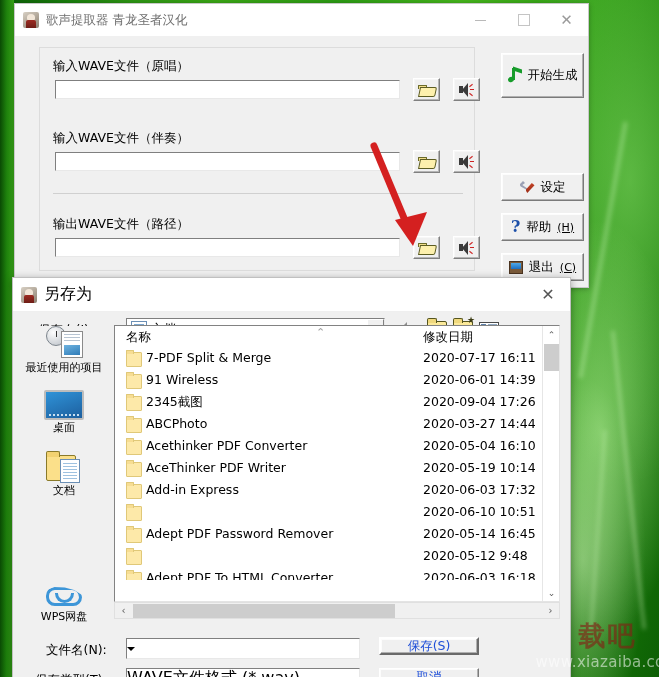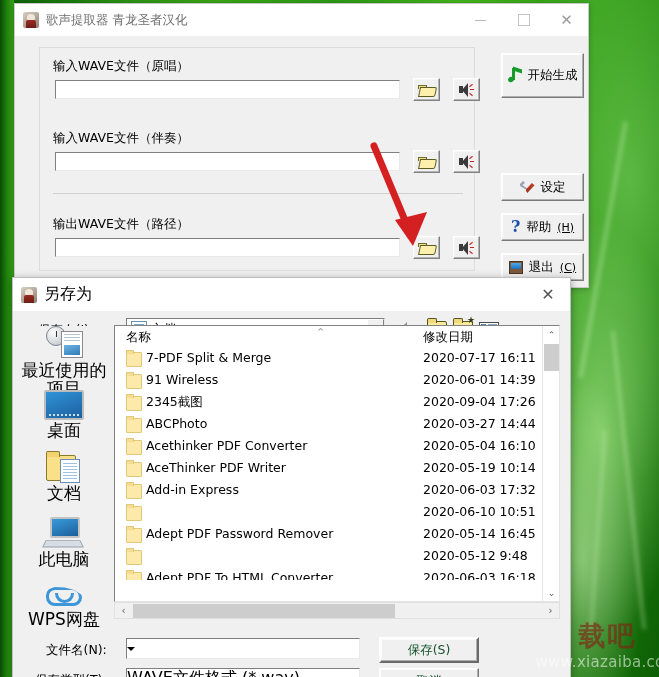--- a/index.html
+++ b/index.html
@@ -147,21 +147,21 @@
   .viewicon:before{content:"";position:absolute;left:1px;top:1px;width:5px;bottom:1px;
     background:repeating-linear-gradient(180deg,#5b7fa8 0 2px,#fff 2px 4px);}
   .viewicon:after{content:"";position:absolute;left:8px;top:1px;right:1px;bottom:1px;
     background:repeating-linear-gradient(180deg,#8fa8c2 0 1px,#fff 1px 4px);}
   .viewcaret{width:0;height:0;border-left:4px solid transparent;border-right:4px solid transparent;
     border-top:4px solid #000;margin-left:3px;}
 
   
   #places-bar{position:absolute;left:5px;top:48px;width:92px;height:300px;background:#f0f0f0;}
   .place{position:absolute;width:92px;display:flex;flex-direction:column;align-items:center;}
-  .place .pl-label{font-size:17px;color:#000;text-align:center;line-height:1.05;margin-top:2px;
+  .place .pl-label{font-size:11px;color:#000;text-align:center;line-height:1.05;margin-top:2px;
     font-family:"DejaVu Sans","Liberation Sans",sans-serif;}
   .ic-recent{width:40px;height:34px;position:relative;}
   .ic-recent .clock{position:absolute;left:2px;top:0;width:20px;height:20px;border-radius:50%;
     background:radial-gradient(circle at 35% 30%,#fdfdfd,#b9bfc6);border:1px solid #7c848c;box-sizing:border-box;}
   .ic-recent .clock:after{content:"";position:absolute;left:9px;top:4px;width:1px;height:6px;background:#333;}
   .ic-recent .pg{position:absolute;left:17px;top:5px;width:20px;height:25px;background:#fff;border:1px solid #8a8a8a;}
   .ic-recent .pg:before{content:"";position:absolute;left:2px;top:2px;right:2px;height:9px;
     background:repeating-linear-gradient(180deg,#b7c4d2 0 1px,#fff 1px 3px);}
   .ic-recent .pg:after{content:"";position:absolute;left:2px;top:13px;right:2px;bottom:2px;
     background:linear-gradient(160deg,#6fb3e0,#2f7cb8);}
@@ -213,24 +213,24 @@
   #vthumb{position:absolute;left:1px;top:18px;width:15px;height:27px;background:#cdcdcd;}
   #hscroll{position:absolute;left:101px;top:324px;width:446px;height:17px;background:#f0f0f0;
     border:1px solid #e0e0e0;box-sizing:border-box;display:flex;align-items:center;}
   #hthumb{position:absolute;left:18px;top:1px;width:262px;height:14px;background:#cdcdcd;}
   .hsb-arrow{width:17px;height:15px;display:flex;align-items:center;justify-content:center;
     color:#5a5a5a;font-size:10px;}
 
   
   .btm-combo{position:absolute;height:21px;background:#fff;
     border:1px solid;border-color:#7f7f7f #e8e8e8 #e8e8e8 #7f7f7f;box-sizing:border-box;display:flex;align-items:center;}
-  .dlg-btn{position:absolute;height:26px;background:#f0f0f0;
+  .dlg-btn{position:absolute;height:18px;background:#f0f0f0;
     border:1px solid;border-color:#ffffff #7a7a7a #7a7a7a #ffffff;
     box-shadow:inset -1px -1px 0 #b0b0b0, inset 1px 1px 0 #fcfcfc;
-    display:flex;align-items:center;justify-content:center;font-size:12.5px;color:#14532d;box-sizing:border-box;
+    display:flex;align-items:center;justify-content:center;font-size:12.5px;color:#1d4ed8;box-sizing:border-box;
     font-family:"DejaVu Sans","Liberation Sans",sans-serif;}
   .dlg-btn.primary{border:2px solid;border-color:#ffffff #6a6a6a #6a6a6a #ffffff;}
 </style>
 </head>
 <body>
 
 <div id="desktop">
   <div class="leafstreak" style="left:600px;top:120px;width:6px;height:260px;transform:rotate(10deg);"></div>
   <div class="leafstreak" style="left:626px;top:330px;width:5px;height:300px;transform:rotate(-6deg);"></div>
   <div class="leafstreak" style="left:596px;top:430px;width:4px;height:200px;transform:rotate(4deg);"></div>
@@ -376,27 +376,20 @@
       <span class="ic-desktop"></span>
       <span class="pl-label">桌面</span>
     </div>
     <div class="place" style="top:125px;">
       <span class="ic-docfolder">
         <span class="fo"></span>
           <span class="dc"></span>
       </span>
       <span class="pl-label">文档</span>
     </div>
-    <div class="place" style="top:191px;">
-      <span class="ic-pc">
-        <span class="mon"></span>
-          <span class="kbd"></span>
-      </span>
-      <span class="pl-label">此电脑</span>
-    </div>
     <div class="place" style="top:255px;">
       <span class="ic-cloud"></span>
       <span class="pl-label">WPS网盘</span>
     </div>
   </div>
 
   <div id="file-list">
     <div id="list-header">
       <div class="colhdr" style="left:11px;">名称</div>
       <div id="hdr-sortmark">⌃</div>

